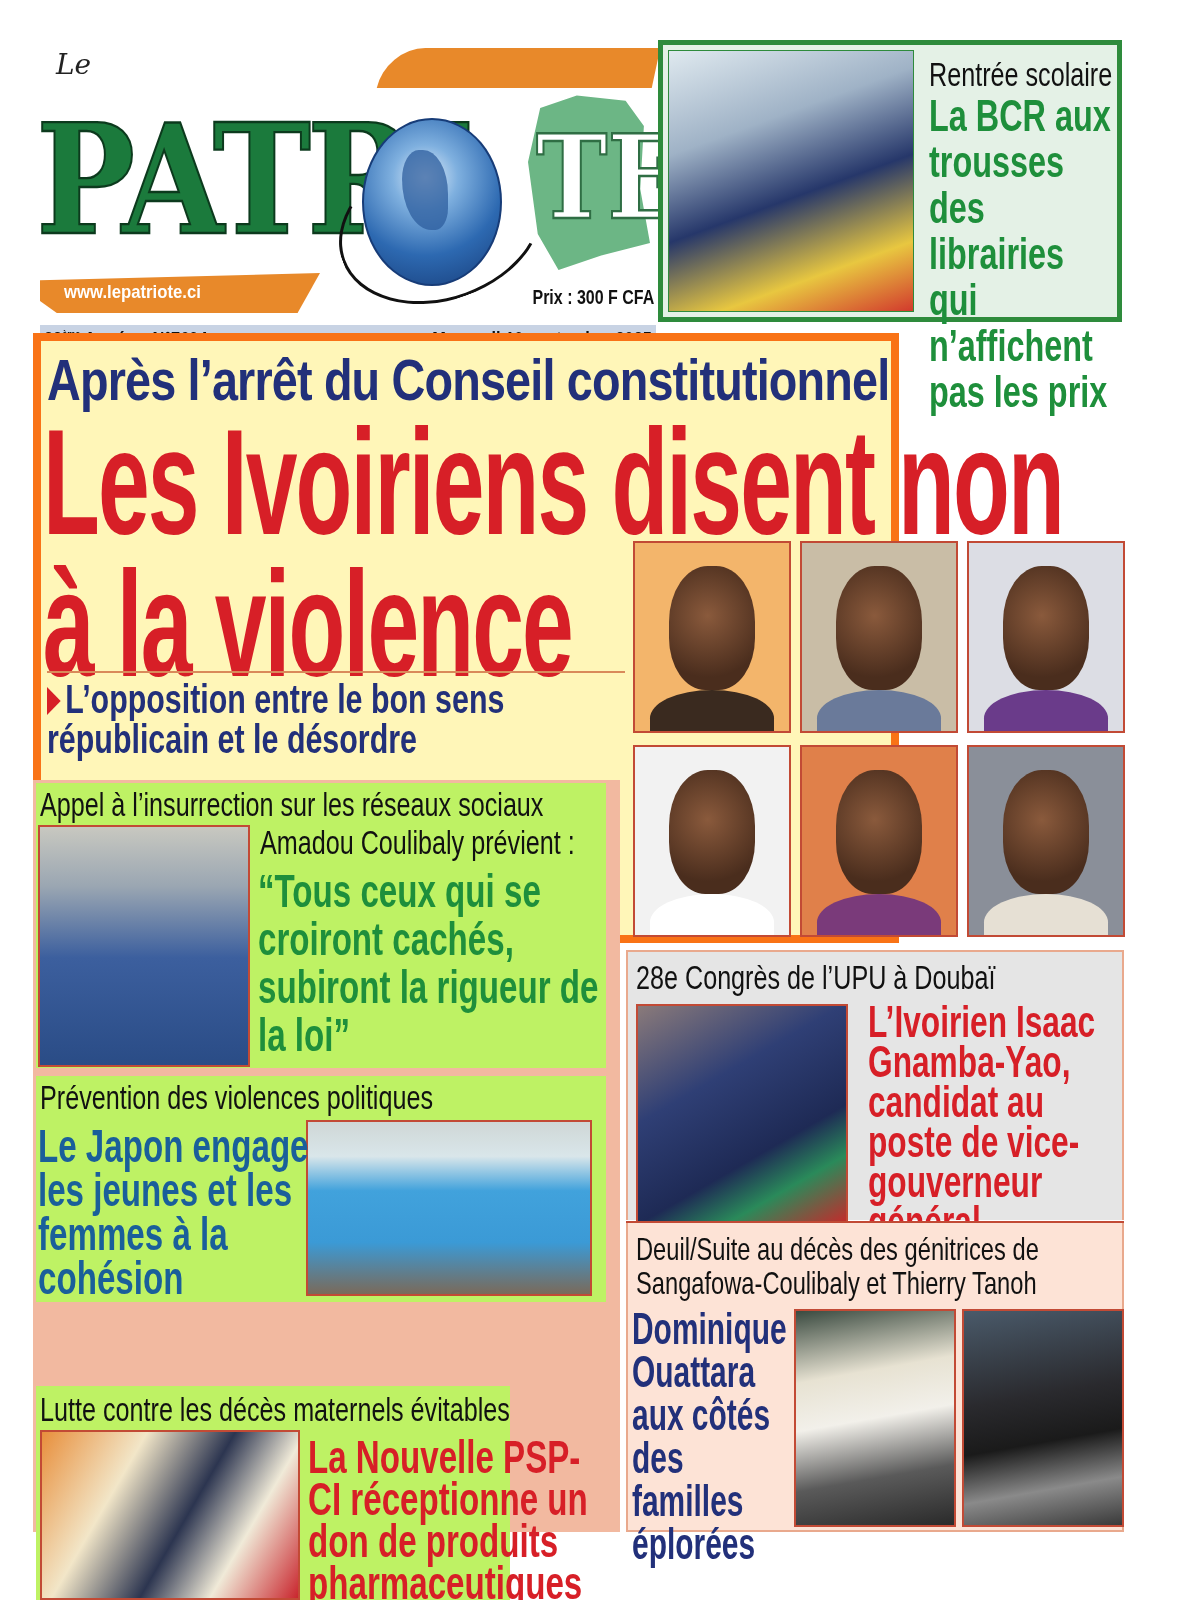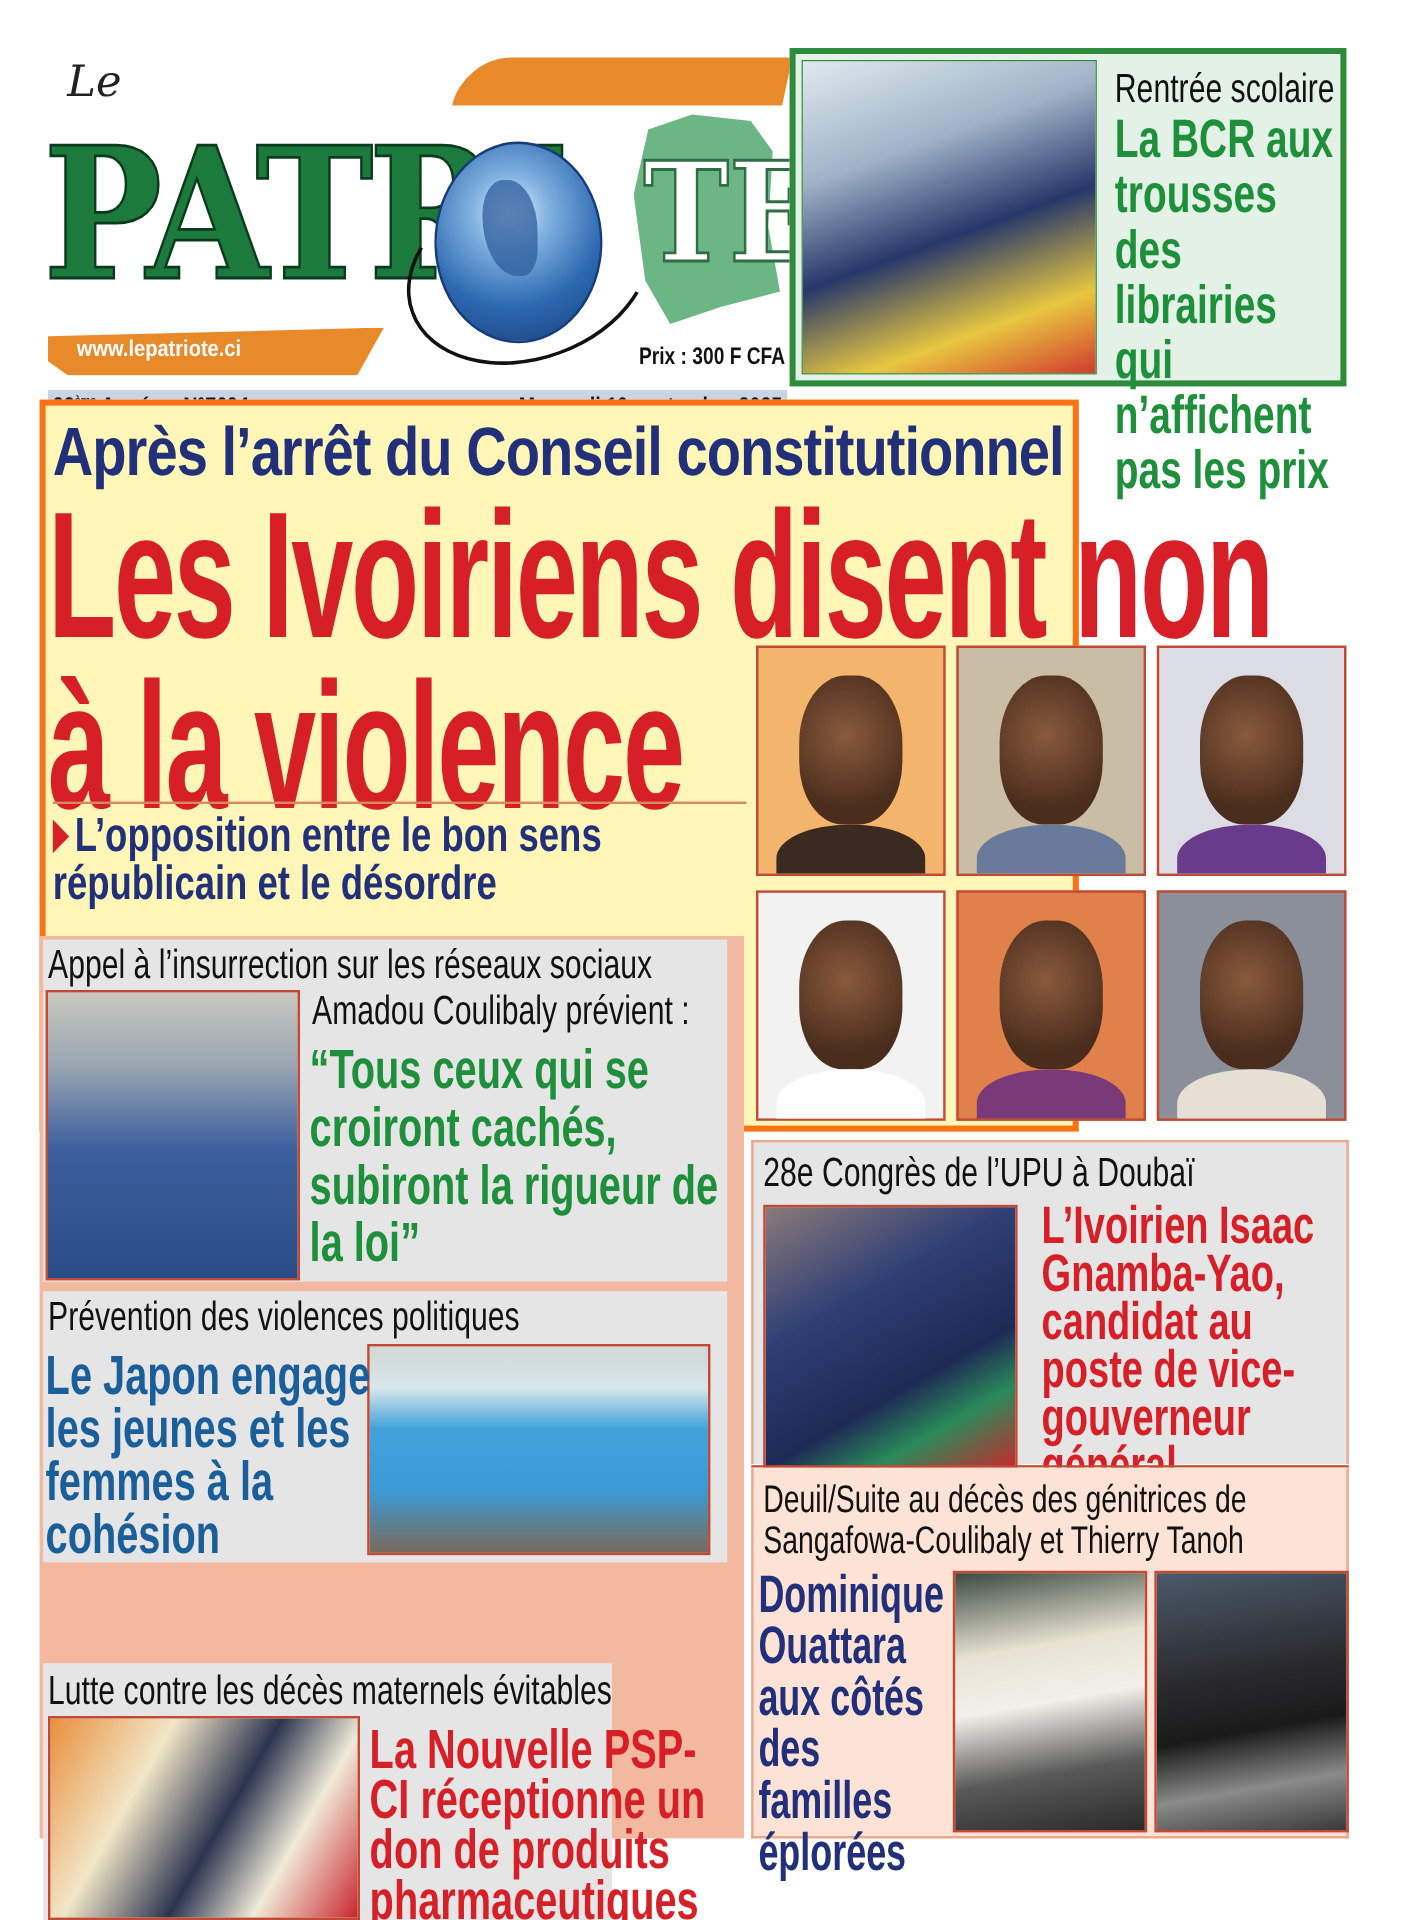--- a/index.html
+++ b/index.html
@@ -1,21 +1,21 @@
 <!DOCTYPE html>
 <html><head>
 <meta charset="utf-8">
 <style>
   * { box-sizing: border-box; margin: 0; padding: 0; }
   html, body { width: 1189px; height: 1600px; background: #ffffff; overflow: hidden; }
   body { position: relative; font-family: "Liberation Sans", sans-serif; }
 
   
   #masthead { position: absolute; left: 36px; top: 40px; width: 620px; height: 280px; }
-  #masthead .le { position: absolute; left: 20px; top: 8px; font-family: "DejaVu Serif", serif; font-style: italic; font-size: 36px; color: #222; }
+  #masthead .le { position: absolute; left: 20px; top: 8px; font-family: "DejaVu Serif", serif; font-style: italic; font-size: 28px; color: #222; }
   #masthead .ribbon-top { position: absolute; left: 345px; top: 8px; width: 275px; height: 40px; background: #e8892a; border-radius: 60px 0 0 0; transform: skewX(-12deg); }
   #masthead .ribbon-bottom { position: absolute; left: 4px; top: 233px; width: 280px; height: 40px; background: #e8892a; clip-path: polygon(0 18%, 100% 0, 92% 100%, 6% 100%, 0 70%); }
   #masthead .url { position: absolute; left: 28px; top: 241px; font-size: 19px; font-weight: bold; color: #fff; transform: scaleX(0.88); transform-origin: left; }
   #masthead .title { position: absolute; left: 0; top: 60px; height: 160px; display: flex; align-items: center; }
   #masthead .title span { font-family: "DejaVu Serif", serif; font-weight: bold; font-size: 132px; color: #1b7a3c; -webkit-text-stroke: 2px #0c3a1d; line-height: 1; transform: scaleY(1.15); display: inline-block; letter-spacing: -4px; }
   #masthead .globe { position: absolute; left: 326px; top: 78px; width: 140px; height: 168px; border-radius: 50%;
     background: radial-gradient(circle at 45% 35%, #e6f0fb 0%, #7fb0df 25%, #2d69b1 60%, #173c78 100%); border: 2px solid #173c78; }
   #masthead .globe::before { content: ""; position: absolute; left: 38px; top: 30px; width: 46px; height: 80px; background: #2e5e9e; border-radius: 40% 60% 30% 70%; opacity: .75; }
   #masthead .orbit { position: absolute; left: 300px; top: 110px; width: 210px; height: 150px; border: 3px solid #111; border-radius: 50%; border-top-color: transparent; border-right-color: transparent; transform: rotate(-20deg); }
   #masthead .civ-map { position: absolute; left: 492px; top: 50px; width: 122px; height: 180px; background: #6cb685; clip-path: polygon(10% 10%, 40% 3%, 80% 6%, 95% 20%, 92% 55%, 100% 85%, 60% 92%, 25% 100%, 8% 80%, 0 40%); }
@@ -27,36 +27,36 @@
   #masthead .dateline .right { transform-origin: right; }
   #masthead .dateline sup { font-size: 11px; }
 
   
   #teaser { position: absolute; left: 658px; top: 40px; width: 464px; height: 282px; border: 5px solid #2e8b3c; background: #e4f1e6; }
   #teaser .photo { position: absolute; left: 5px; top: 5px; width: 246px; height: 262px; background: linear-gradient(160deg, #dfe9ef 0%, #9fb2c6 30%, #26376a 55%, #e8c740 80%, #d23a2d 100%); border: 1px solid #2e8b3c; }
   #teaser .kicker { position: absolute; left: 266px; top: 10px; font-size: 34px; color: #111; transform: scaleX(0.74); transform-origin: left; white-space: nowrap; }
   #teaser .headline { position: absolute; left: 266px; top: 48px; width: 260px; font-size: 45px; font-weight: bold; color: #1e8f3b; line-height: 46px; transform: scaleX(0.72); transform-origin: left; }
 
   
-  #lead { position: absolute; left: 33px; top: 333px; width: 866px; height: 610px; background: #fff6b8; border: 5px solid #f97316; }
+  #lead { position: absolute; left: 33px; top: 333px; width: 866px; height: 610px; background: #fff6b8; border: 8px solid #f97316; }
   #lead .over { position: absolute; left: 6px; top: 6px; font-size: 57px; font-weight: bold; color: #22307a; letter-spacing: -1px; white-space: nowrap; transform: scaleX(0.82); transform-origin: left; }
   #lead .main1 { position: absolute; left: 2px; top: 66px; font-size: 150px; font-weight: bold; color: #d71f27; line-height: 1; letter-spacing: -3px; white-space: nowrap; transform: scaleX(0.62); transform-origin: left; }
   #lead .main2 { position: absolute; left: 2px; top: 208px; font-size: 150px; font-weight: bold; color: #d71f27; line-height: 1; letter-spacing: -3px; white-space: nowrap; transform: scaleX(0.62); transform-origin: left; }
   #lead .rule { position: absolute; left: 6px; top: 330px; width: 578px; height: 2px; background: #d98a5a; }
   #lead .sub { position: absolute; left: 6px; top: 338px; width: 760px; font-size: 40px; font-weight: bold; color: #22307a; line-height: 40px; transform: scaleX(0.76); transform-origin: left; }
   #lead .sub .bullet { display: inline-block; width: 0; height: 0; border-top: 14px solid transparent; border-bottom: 14px solid transparent; border-left: 18px solid #d71f27; margin-right: 6px; vertical-align: -2px; }
 
   #lead .faces { position: absolute; left: 592px; top: 200px; width: 494px; height: 400px; display: grid; grid-template-columns: repeat(3, 158px); grid-template-rows: 192px 192px; column-gap: 9px; row-gap: 12px; }
   .face { border: 2px solid #c24a35; position: relative; overflow: hidden; }
   .face::before { content: ""; position: absolute; left: 22%; top: 12%; width: 56%; height: 66%; border-radius: 45% 45% 42% 42%; background: radial-gradient(circle at 45% 40%, #8a5a3c 0%, #4a2d1d 70%); }
   .face::after { content: ""; position: absolute; left: 10%; bottom: -8%; width: 80%; height: 30%; border-radius: 50% 50% 0 0; background: var(--shirt); }
 
   
   #col-left-frame { position: absolute; left: 33px; top: 780px; width: 587px; height: 752px; background: #f2b9a0; }
-  .story { position: absolute; background: #e5e5e5; }
+  .story { position: absolute; background: #bef264; }
   .kick { position: absolute; font-size: 34px; color: #111; white-space: nowrap; transform: scaleX(0.74); transform-origin: left; }
   .photo-box { position: absolute; border: 2px solid #c24a35; overflow: hidden; }
 
   #s-coulibaly { left: 36px; top: 783px; width: 570px; height: 285px; }
   #s-coulibaly .kick1 { left: 4px; top: 2px; }
   #s-coulibaly .kick2 { left: 224px; top: 40px; }
   #s-coulibaly .photo-box { left: 2px; top: 42px; width: 212px; height: 242px; background: linear-gradient(180deg, #c8c8c0 0%, #9aa6b2 25%, #3c5f9e 55%, #2a4c86 100%); }
   #s-coulibaly .quote { position: absolute; left: 222px; top: 84px; width: 480px; font-size: 46px; font-weight: bold; color: #1e8f3b; line-height: 48px; transform: scaleX(0.72); transform-origin: left; }
 
   #s-japon { left: 36px; top: 1076px; width: 570px; height: 226px; }

